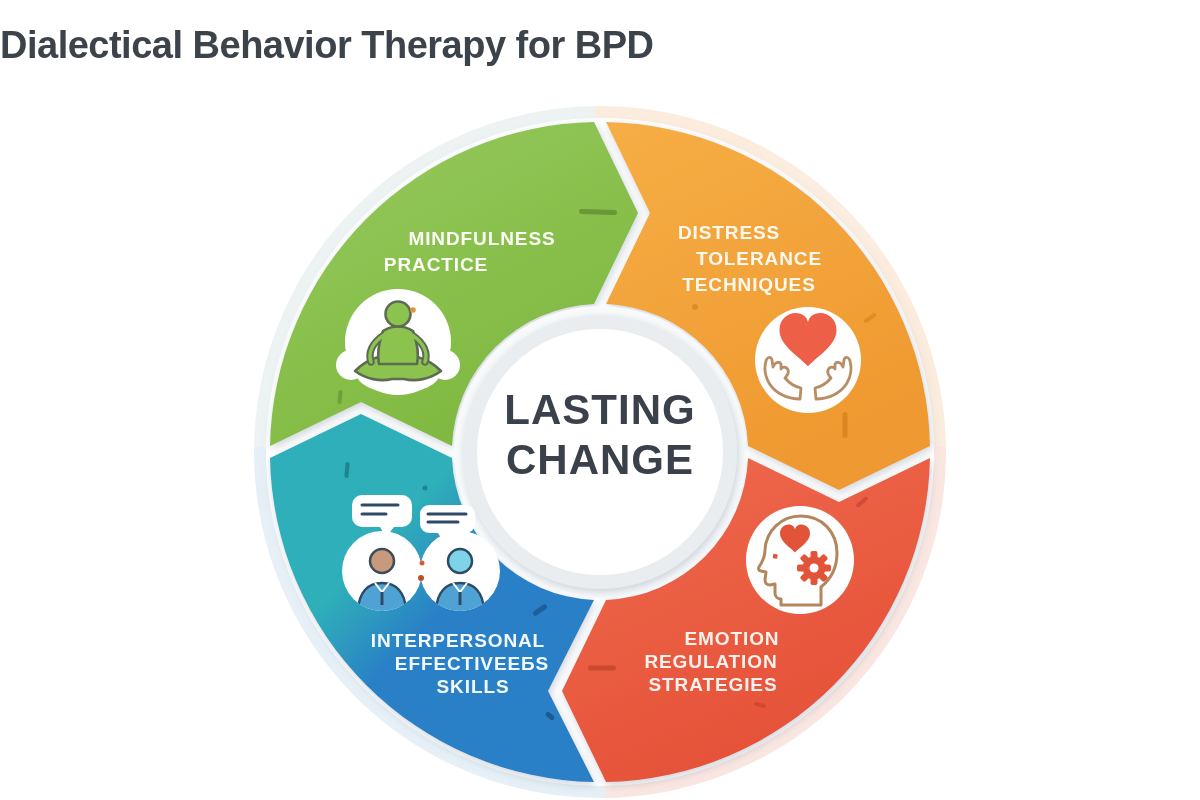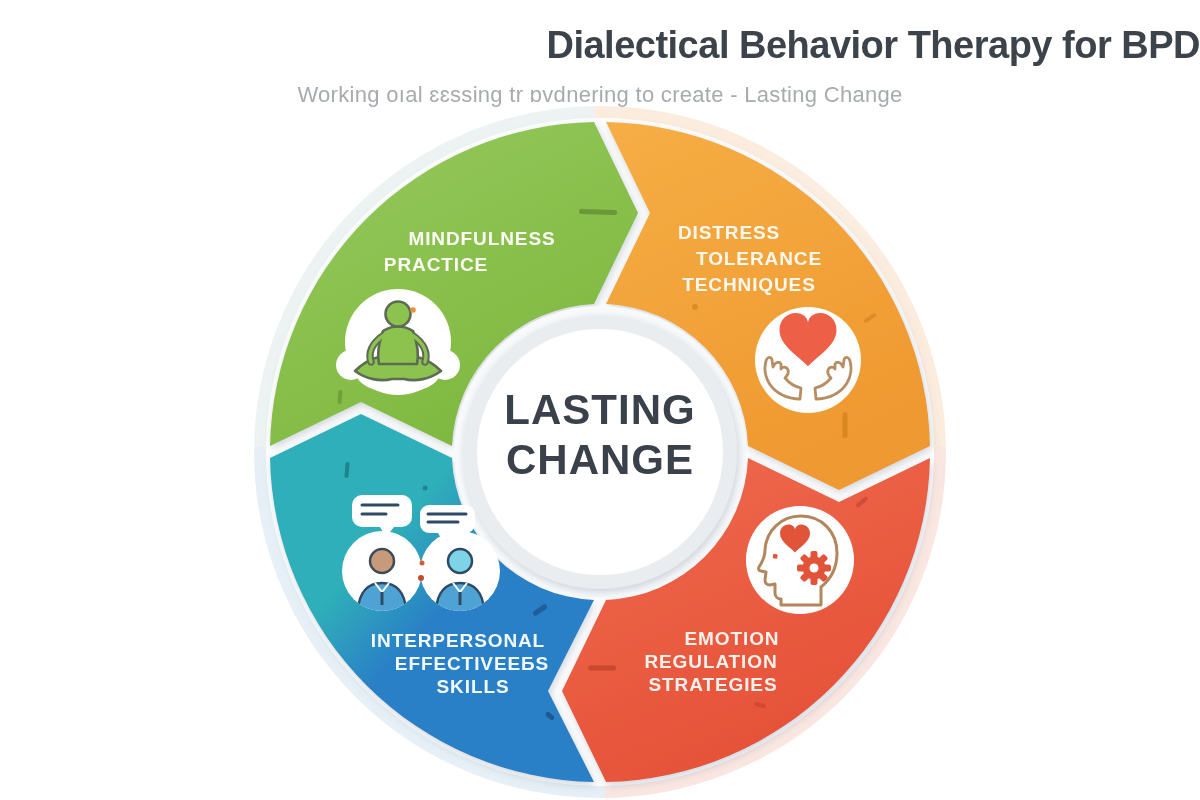--- a/index.html
+++ b/index.html
@@ -1,39 +1,38 @@
 <!DOCTYPE html>
 <html><head>
 <meta charset="utf-8">
 <style>
   html,body{margin:0;padding:0;background:#ffffff;}
   .canvas{
     position:relative;width:1200px;height:800px;background:#ffffff;overflow:hidden;
     font-family:"Liberation Sans","DejaVu Sans",sans-serif;
   }
   .title{
-    position:absolute;left:0;right:0;top:24px;text-align:right;
+    position:absolute;left:0;right:0;top:24px;text-align:left;
     font-size:38px;font-weight:bold;color:#3C434B;letter-spacing:-0.5px;
   }
   .subtitle{
     position:absolute;left:0;right:0;top:82px;text-align:center;
     font-size:22px;font-weight:normal;color:#A7AAAE;letter-spacing:0.3px;
   }
   .diagram{position:absolute;left:240px;top:102px;}
   svg text{font-family:"Liberation Sans","DejaVu Sans",sans-serif;}
   .seg-label{font-size:19px;font-weight:bold;letter-spacing:0.9px;}
   .center-label{font-size:42px;font-weight:bold;letter-spacing:1px;fill:#3A414B;}
 </style>
 </head>
 <body>
 
 <div class="canvas">
 
   <div class="title">Dialectical Behavior Therapy for BPD</div>
-  <div class="subtitle">Working oıal ɛɛssing tr ɒvdnering to create - Lasting Change</div>
 
   <svg class="diagram" width="720" height="700" viewBox="0 0 720 700">
     <defs>
       <filter id="segShadow" x="-10%" y="-10%" width="120%" height="120%">
         <feDropShadow dx="1.5" dy="3" stdDeviation="4" flood-color="#7d8ea0" flood-opacity="0.38"></feDropShadow>
       </filter>
       <linearGradient id="gradGreen" x1="0" y1="0" x2="0.6" y2="1">
         <stop offset="0" stop-color="#97CA5F"></stop>
           <stop offset="1" stop-color="#7EB83E"></stop>
       </linearGradient>

